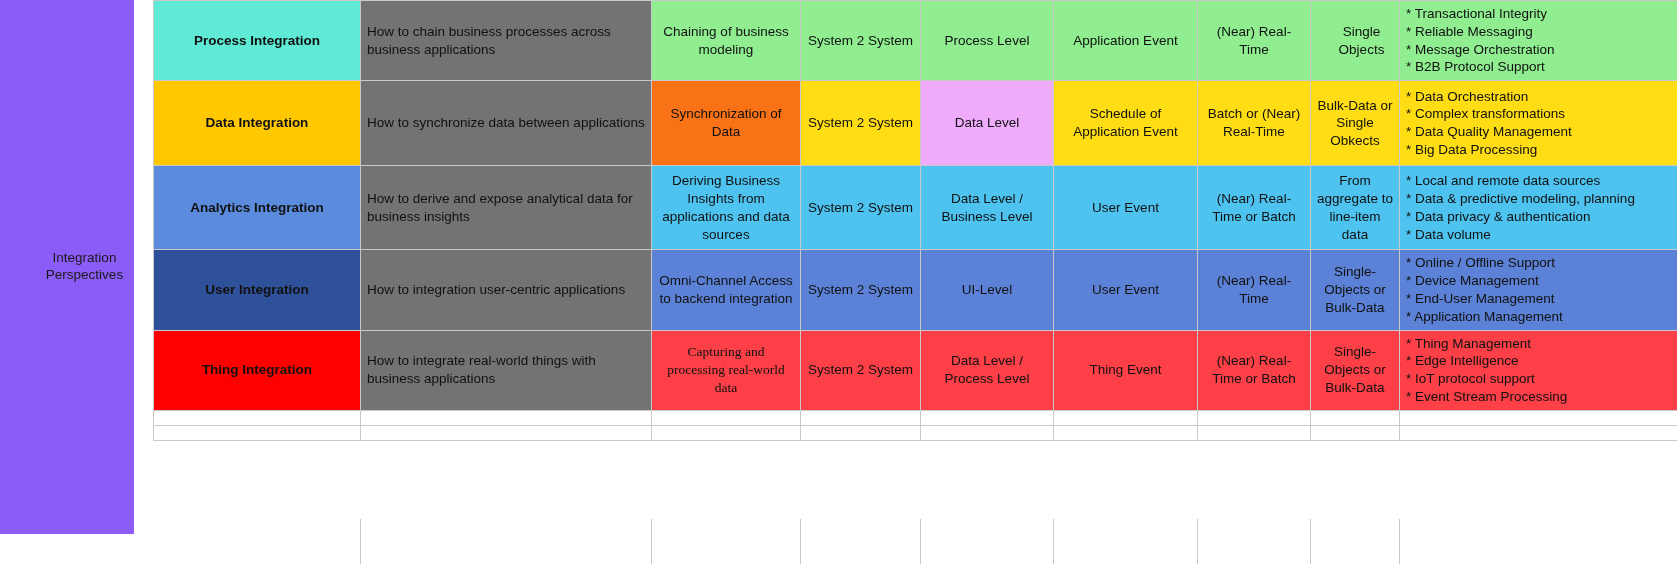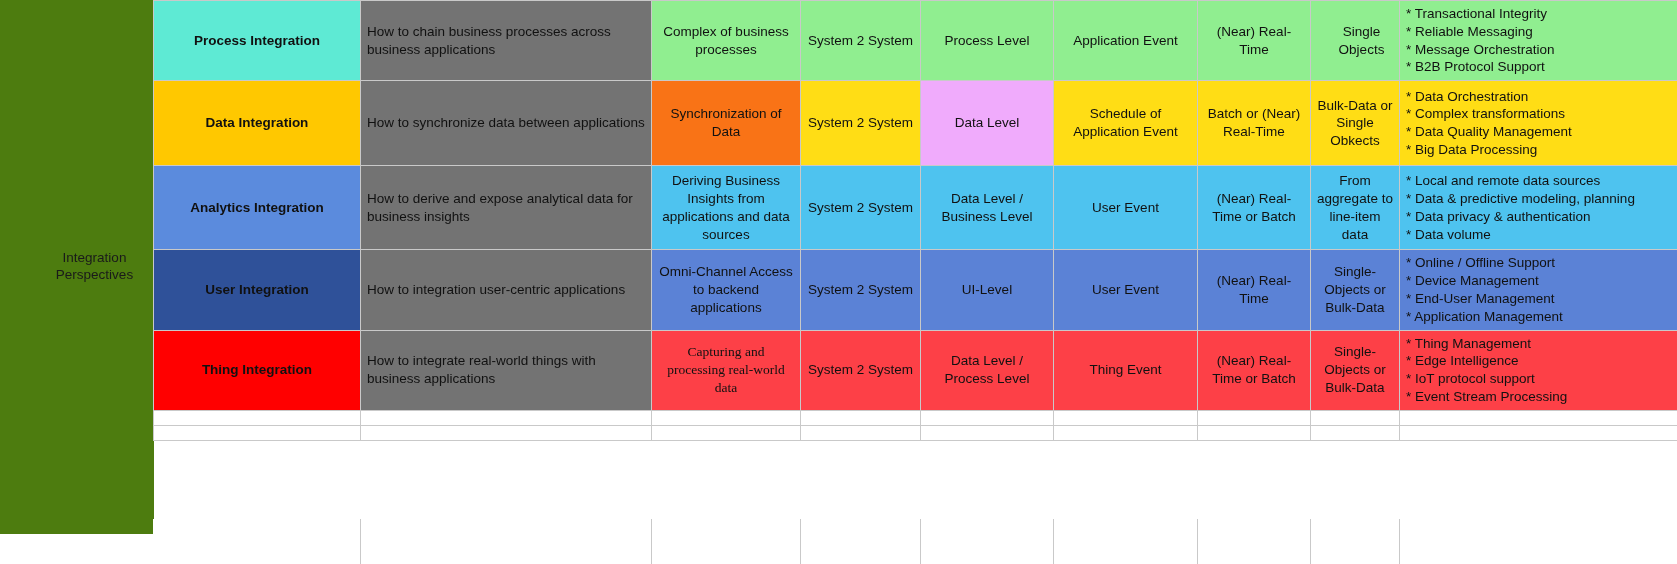--- a/index.html
+++ b/index.html
@@ -14,23 +14,23 @@
     position: relative;
     width: 1677px;
     height: 564px;
     background: #ffffff;
   }
 
   
   .gutter {
     position: absolute;
     left: 0; top: 0;
-    width: 154px;
+    width: 134px;
     height: 534px;
-    background: #4d7c0f;
+    background: #8b5cf6;
     display: flex;
     align-items: center;
     justify-content: center;
     padding-left: 35px;
   }
   .gutter-label {
     font-size: 13.5px;
     color: #1a1a1a;
     text-align: center;
     line-height: 1.25;
@@ -148,21 +148,21 @@
       <col class="c-level">
         <col class="c-trigger">
         <col class="c-timing">
         <col class="c-gran">
       <col class="c-chall">
     </colgroup>
     <tbody id="matrix-body">
         <tr style="height: 76px;">
           <td class="persp" style="background: #5eead4;">Process Integration</td>
           <td class="question">How to chain business processes across business applications</td>
-          <td class="attr" style="background: rgb(144, 238, 144);">Complex of business processes</td>
+          <td class="attr" style="background: rgb(144, 238, 144);">Chaining of business modeling</td>
           <td class="attr" style="background: rgb(144, 238, 144);">System 2 System</td>
           <td class="attr" style="background: rgb(144, 238, 144);">Process Level</td>
           <td class="attr" style="background: rgb(144, 238, 144);">Application Event</td>
           <td class="attr" style="background: rgb(144, 238, 144);">(Near) Real-Time</td>
           <td class="attr" style="background: rgb(144, 238, 144); padding-left: 19px;">Single Objects</td>
           <td class="chall" style="background: rgb(144, 238, 144);">* Transactional Integrity
 * Reliable Messaging
 * Message Orchestration
 * B2B Protocol Support</td>
         </tr>
@@ -190,21 +190,21 @@
           <td class="attr" style="background: rgb(78, 195, 239);">(Near) Real-Time or Batch</td>
           <td class="attr" style="background: rgb(78, 195, 239);">From aggregate to line-item data</td>
           <td class="chall" style="background: rgb(78, 195, 239);">* Local and remote data sources
 * Data &amp; predictive modeling, planning
 * Data privacy &amp; authentication
 * Data volume</td>
         </tr>
         <tr style="height: 76px;">
           <td class="persp" style="background: rgb(47, 81, 153);">User Integration</td>
           <td class="question">How to integration user-centric applications</td>
-          <td class="attr" style="background: rgb(91, 130, 214);">Omni-Channel Access to backend applications</td>
+          <td class="attr" style="background: rgb(91, 130, 214);">Omni-Channel Access to backend integration</td>
           <td class="attr" style="background: rgb(91, 130, 214);">System 2 System</td>
           <td class="attr" style="background: rgb(91, 130, 214);">UI-Level</td>
           <td class="attr" style="background: rgb(91, 130, 214);">User Event</td>
           <td class="attr" style="background: rgb(91, 130, 214);">(Near) Real-Time</td>
           <td class="attr" style="background: rgb(91, 130, 214);">Single-Objects or Bulk-Data</td>
           <td class="chall" style="background: rgb(91, 130, 214);">* Online / Offline Support
 * Device Management
 * End-User Management
 * Application Management</td>
         </tr>

